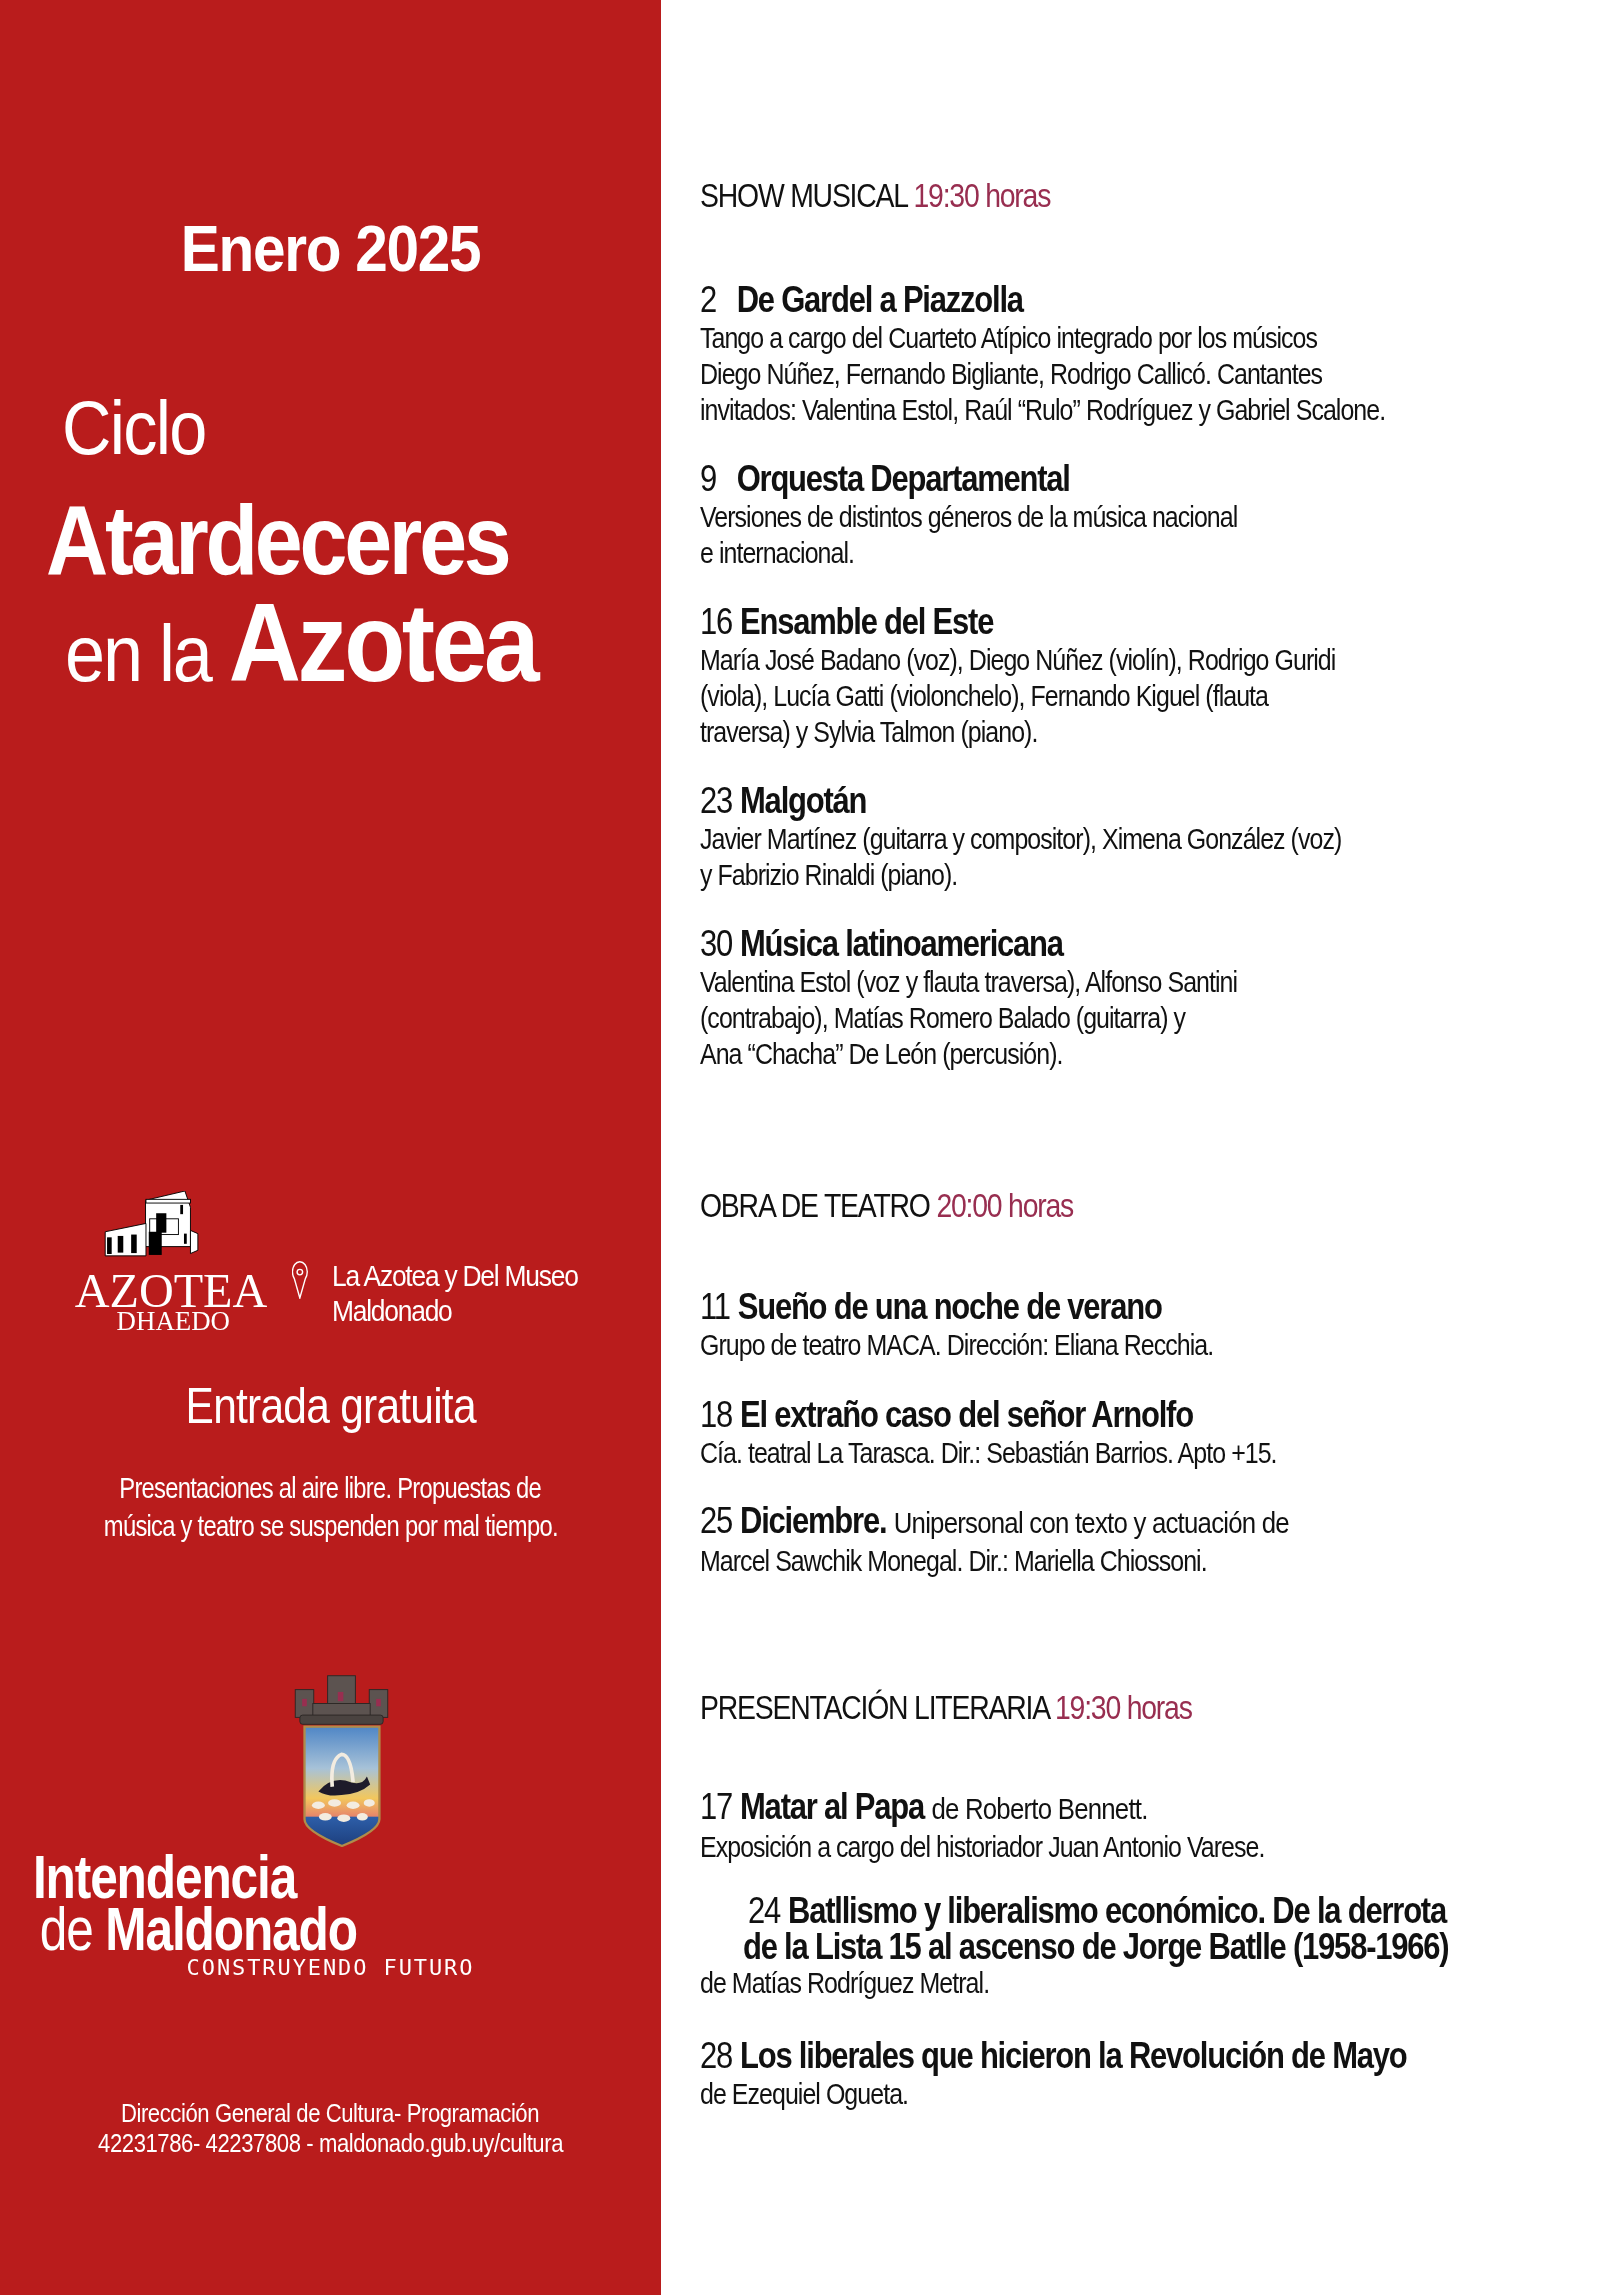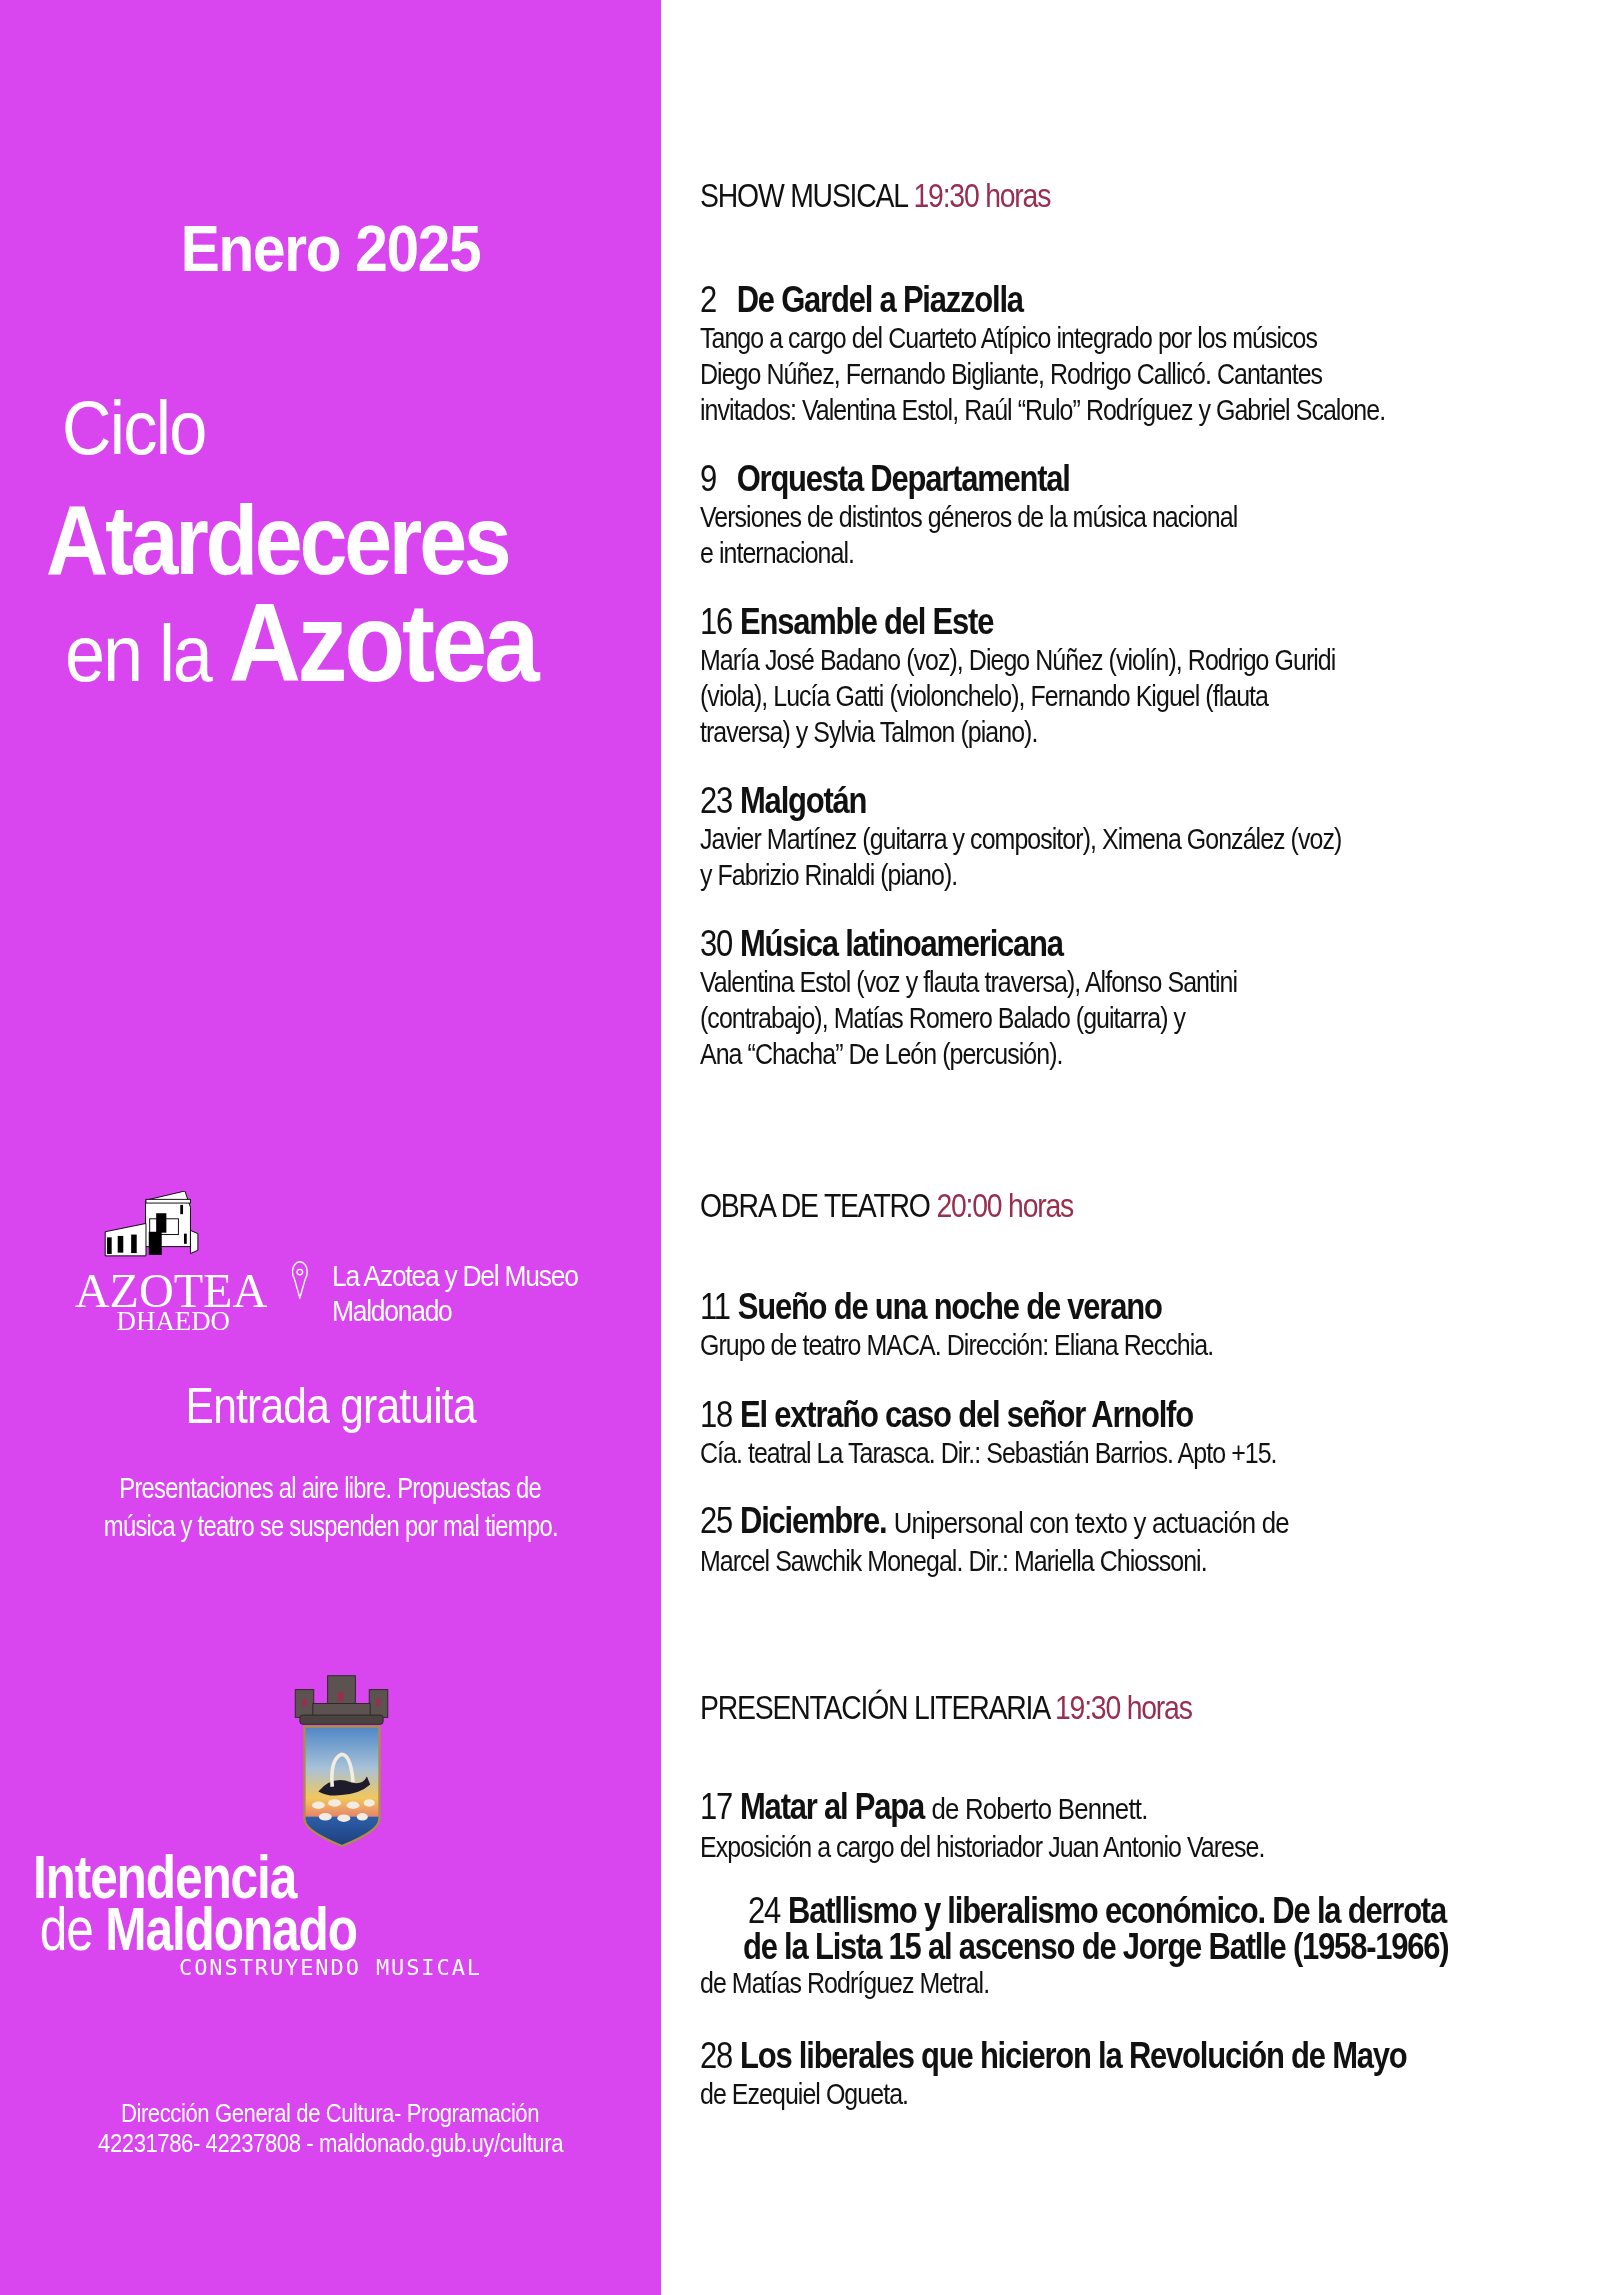--- a/index.html
+++ b/index.html
@@ -1,18 +1,18 @@
 <!DOCTYPE html>
 <html style="font-size:7.4px"><head>
 <meta charset="utf-8">
 <style>
   html, body { margin:0; padding:0; }
   body { width:1623px; height:2295px; position:relative; background:#ffffff; overflow:hidden;
          font-family:"Liberation Sans", "DejaVu Sans", sans-serif; }
-  .left { position:absolute; left:0; top:0; width:661px; height:2295px; background:#d946ef; color:#ffffff; }
+  .left { position:absolute; left:0; top:0; width:661px; height:2295px; background:#b91c1c; color:#ffffff; }
   .right { position:absolute; left:661px; top:0; width:962px; height:1719px; background:#ffffff; color:#111111; }
 
   .abs { position:absolute; }
   .cond { display:inline-block; transform-origin:left top; white-space:nowrap; }
 
   
   .month { left:0; width:661px; top:211px; text-align:center; font-weight:bold; font-size:65px; letter-spacing:-1.4px; }
   .ciclo { left:62px; top:384px; font-size:76px; letter-spacing:-1.9px; }
   .atard { left:46px; top:490px; font-weight:bold; font-size:99px; letter-spacing:-3.7px; line-height:1; }
   .enla  { left:65px; top:588px; font-size:80px; letter-spacing:-2.3px; line-height:1; }
@@ -151,21 +151,21 @@
   </div>
 
   <div class="abs intend">
     <div><span class="cond" style="transform:scaleX(0.8); transform-origin:center top;">Intendencia</span></div>
     <div><span class="cond" style="transform:scaleX(0.8); transform-origin:center top;">
       <span class="light">de</span>
       <span>Maldonado</span>
     </span></div>
   </div>
   <div class="abs construye">
-    <span>CONSTRUYENDO MUSICAL</span>
+    <span>CONSTRUYENDO FUTURO</span>
   </div>
 
   <div class="abs informes">
     <div><span class="cond" style="transform:scaleX(0.85); transform-origin:center top;">Dirección General de Cultura- Programación</span></div>
     <div><span class="cond" style="transform:scaleX(0.85); transform-origin:center top;">42231786- 42237808 - maldonado.gub.uy/cultura</span></div>
   </div>
 </div>
 
 <div class="right">
 

